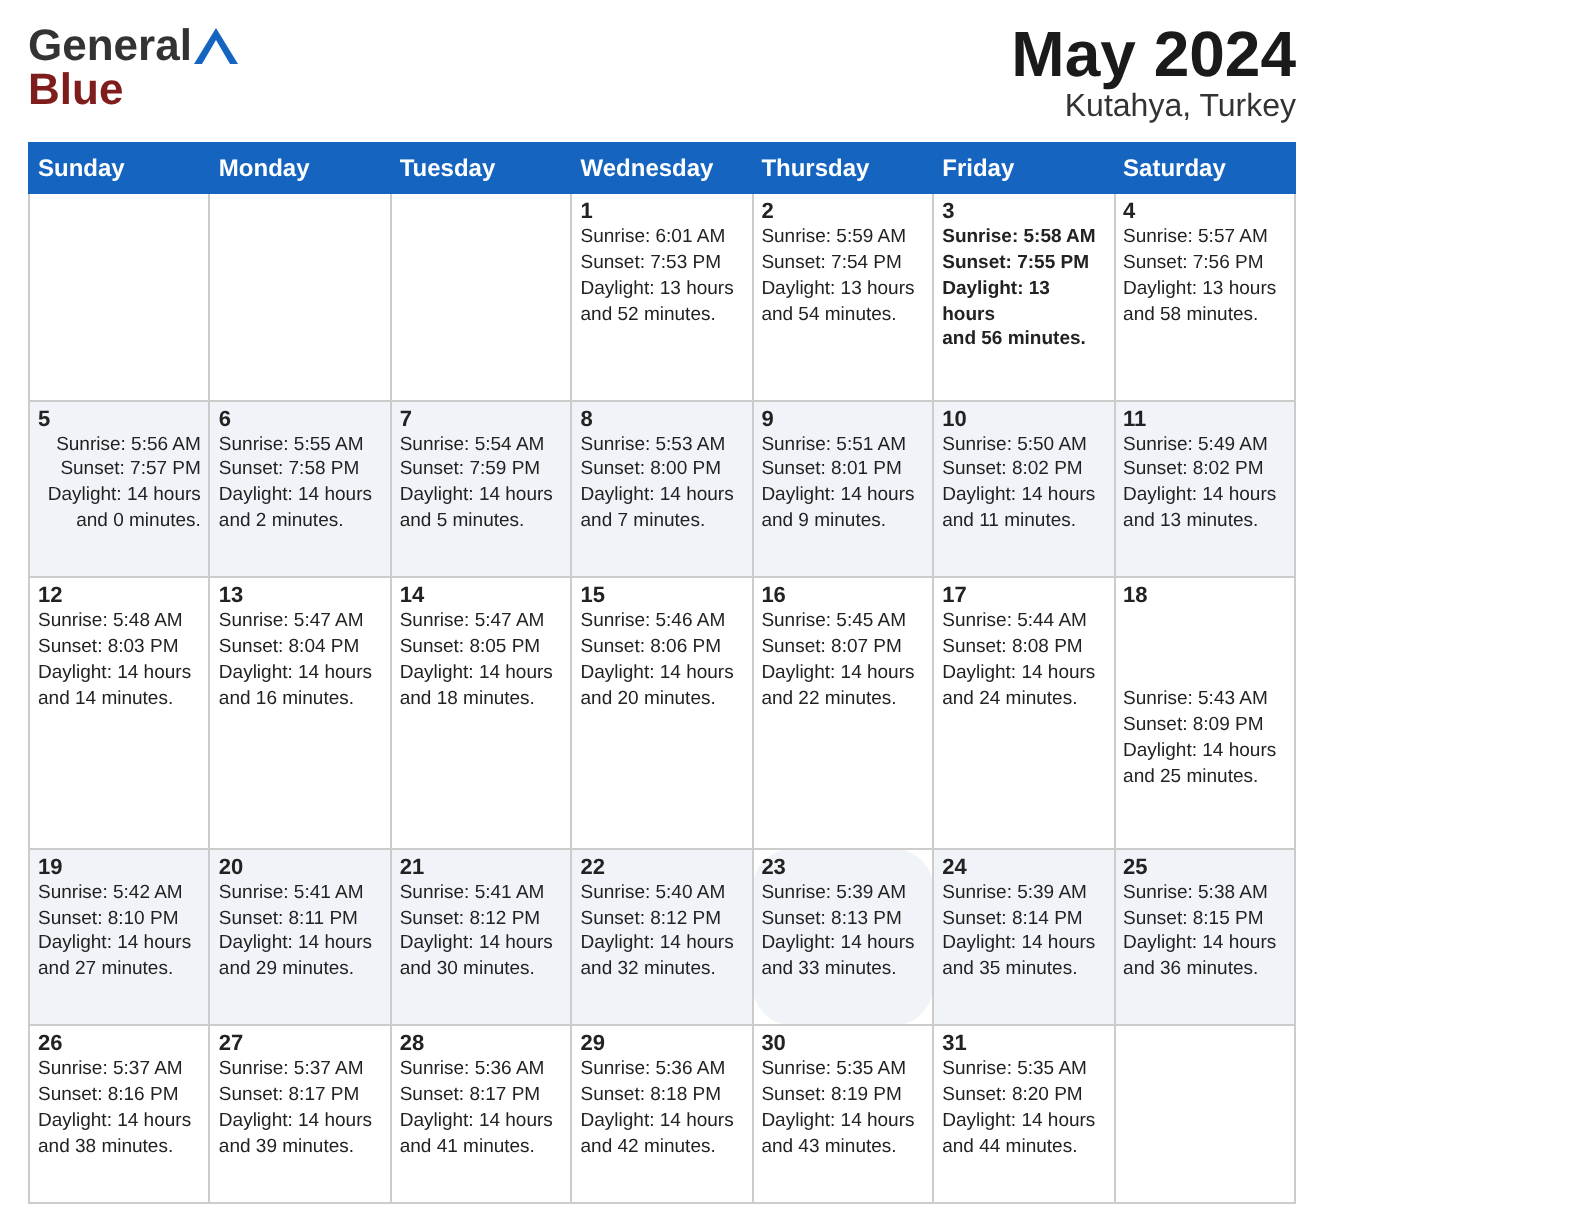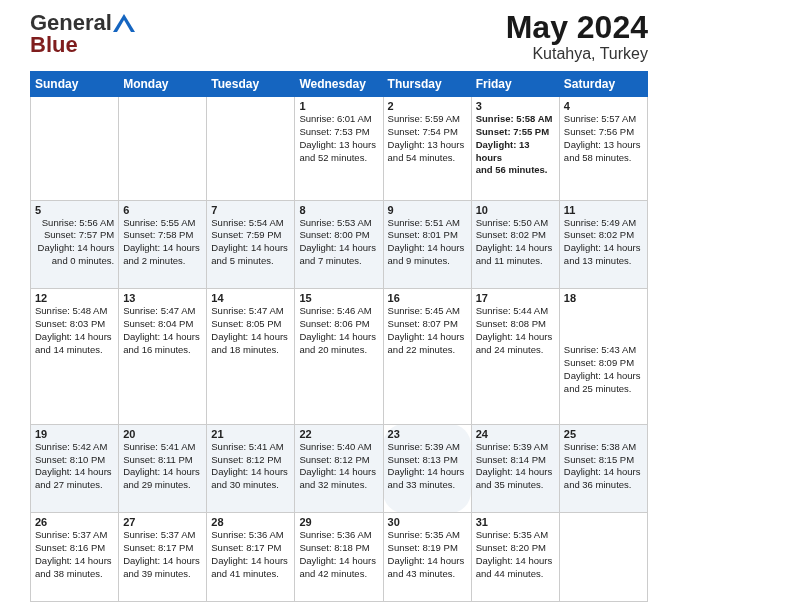--- a/index.html
+++ b/index.html
@@ -8,21 +8,21 @@
       height: 612px;
       font-family: Arial, sans-serif;
       background: #fff;
       overflow: hidden;
     }
     .page {
       width: 662px;
       height: 612px;
       display: flex;
       flex-direction: column;
-      padding: 10px 14px 10px 30px;
+      padding: 10px 14px 10px 14px;
     }
     .header {
       display: flex;
       justify-content: space-between;
       align-items: flex-start;
       margin-bottom: 8px;
     }
     .logo {
       display: flex;
       flex-direction: column;

